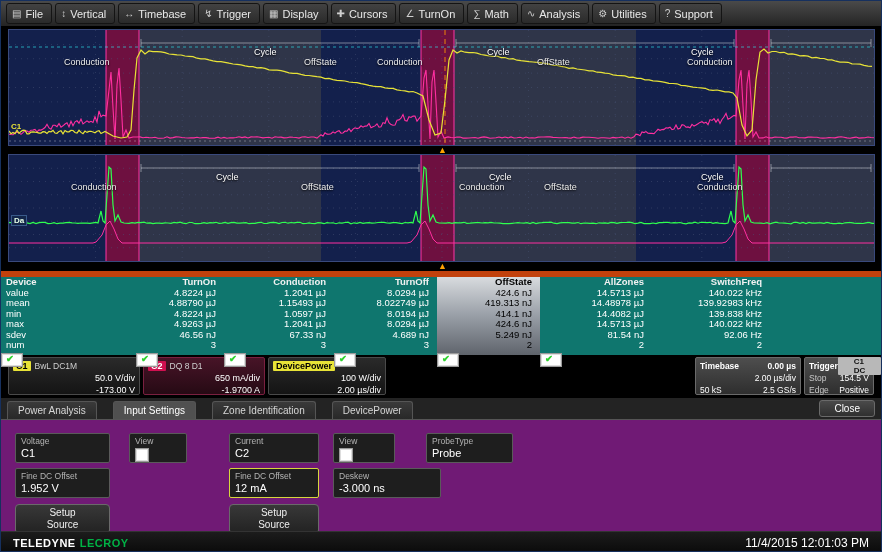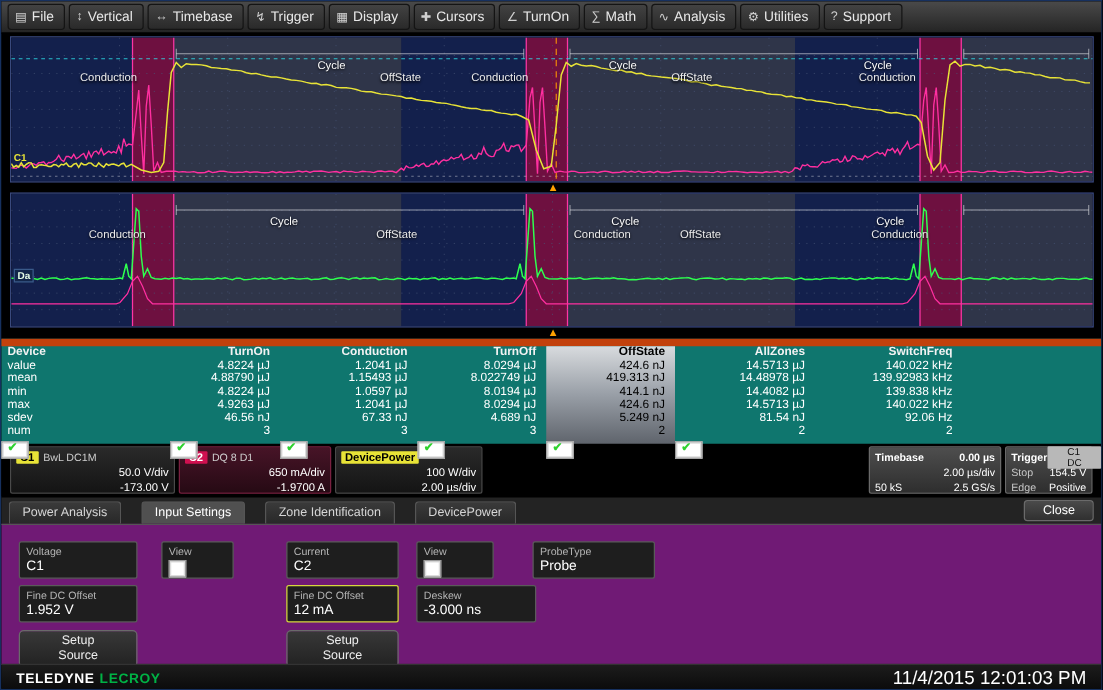--- a/index.html
+++ b/index.html
@@ -55,21 +55,21 @@
   .dpbox{width:118px;}
   .spacer{flex:1;}
   .infobox{position:relative;background:linear-gradient(#4e4e4e,#2e2e2e);border:1px solid #6a6a6a;border-radius:2px;
     padding:1px 4px;box-sizing:border-box;font-size:8.5px;color:#fff;}
   .tbbox{width:106px;}
   .trbox{width:70px;}
   .infobox .hd{display:flex;justify-content:space-between;align-items:center;height:13px;font-weight:bold;}
   .infobox .rowflex{display:flex;justify-content:space-between;height:12px;line-height:12px;}
   .infobox .rt{text-align:right;height:12px;line-height:12px;}
   .infobox .lbl{color:#c8c8c8;font-weight:normal;}
-  .trigchip{background:#b8b8b8;color:#111;padding:0 16px;font-weight:normal;font-size:8px;border-radius:1px;}
+  .trigchip{background:#b8b8b8;color:#111;padding:0 16px;font-weight:bold;font-size:8px;border-radius:1px;}
 
   
   .tabbar{position:absolute;top:397px;left:0;right:0;height:21px;background:#232323;display:flex;
     align-items:flex-end;padding:0 6px;box-sizing:border-box;}
   .tabs{display:flex;align-items:flex-end;gap:16px;}
   .tab{padding:3px 10px;font-size:10px;color:#d6d6d6;background:linear-gradient(#3a3a3a,#282828);
     border:1px solid #555;border-bottom:none;border-radius:3px 3px 0 0;}
   .tab.active{background:#505050;color:#fff;}
   .close-btn{margin-left:auto;margin-bottom:2px;background:linear-gradient(#4a4a4a,#303030);border:1px solid #6a6a6a;
     border-radius:3px;color:#fff;font-size:10px;padding:2px 14px;}
@@ -83,21 +83,21 @@
   .setup-btn{position:absolute;height:30px;background:linear-gradient(#383838,#222);border:1px solid #6a6a6a;
     border-radius:4px;color:#eee;font-size:10px;line-height:12px;text-align:center;white-space:pre-line;
     padding:2px;box-sizing:border-box;}
 
   
   .footer{position:absolute;top:530px;left:0;right:0;height:22px;background:linear-gradient(#1c1c1c,#0a0a0a);
     border-top:1px solid #333;display:flex;align-items:center;justify-content:space-between;padding:0 12px;box-sizing:border-box;}
   .brand{display:flex;align-items:center;gap:4px;font-size:11px;font-weight:bold;letter-spacing:.5px;}
   .brand-1{color:#fff;}
   .brand-2{color:#00b245;}
-  .clock{color:#fff;font-size:15px;}
+  .clock{color:#fff;font-size:12px;}
 </style>
 </head>
 <body>
 
 <div class="screen">
 
   <div class="menubar">
       <div class="menu-btn">
         <span class="mi">▤</span>
         <span>File</span>
@@ -422,34 +422,34 @@
       <div class="chk"></div>
     </div>
     <div class="fbox" style="left:228px;top:13px;width:90px;">
       <div class="fcap">Current</div>
       <div class="fval">C2</div>
     </div>
     <div class="fbox" style="left:332px;top:13px;width:62px;">
       <div class="fcap">View</div>
       <div class="chk"></div>
     </div>
-    <div class="fbox" style="left:425px;top:13px;width:98px;">
+    <div class="fbox" style="left:425px;top:13px;width:87px;">
       <div class="fcap">ProbeType</div>
       <div class="fval">Probe</div>
     </div>
 
     <div class="fbox" style="left:14px;top:48px;width:95px;">
       <div class="fcap">Fine DC Offset</div>
       <div class="fval">1.952 V</div>
     </div>
     <div class="fbox hl" style="left:228px;top:48px;width:90px;">
       <div class="fcap">Fine DC Offset</div>
       <div class="fval">12 mA</div>
     </div>
-    <div class="fbox" style="left:332px;top:48px;width:96px;">
+    <div class="fbox" style="left:332px;top:48px;width:108px;">
       <div class="fcap">Deskew</div>
       <div class="fval">-3.000 ns</div>
     </div>
 
     <div class="setup-btn" style="left:14px;top:84px;width:95px;">Setup
 Source</div>
     <div class="setup-btn" style="left:228px;top:84px;width:90px;">Setup
 Source</div>
   </div>
 

